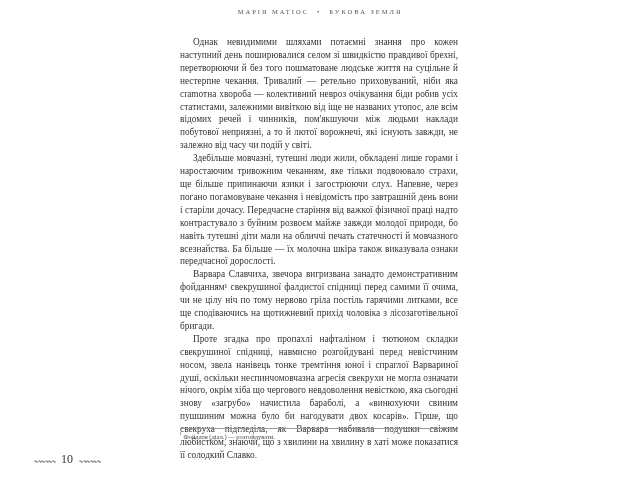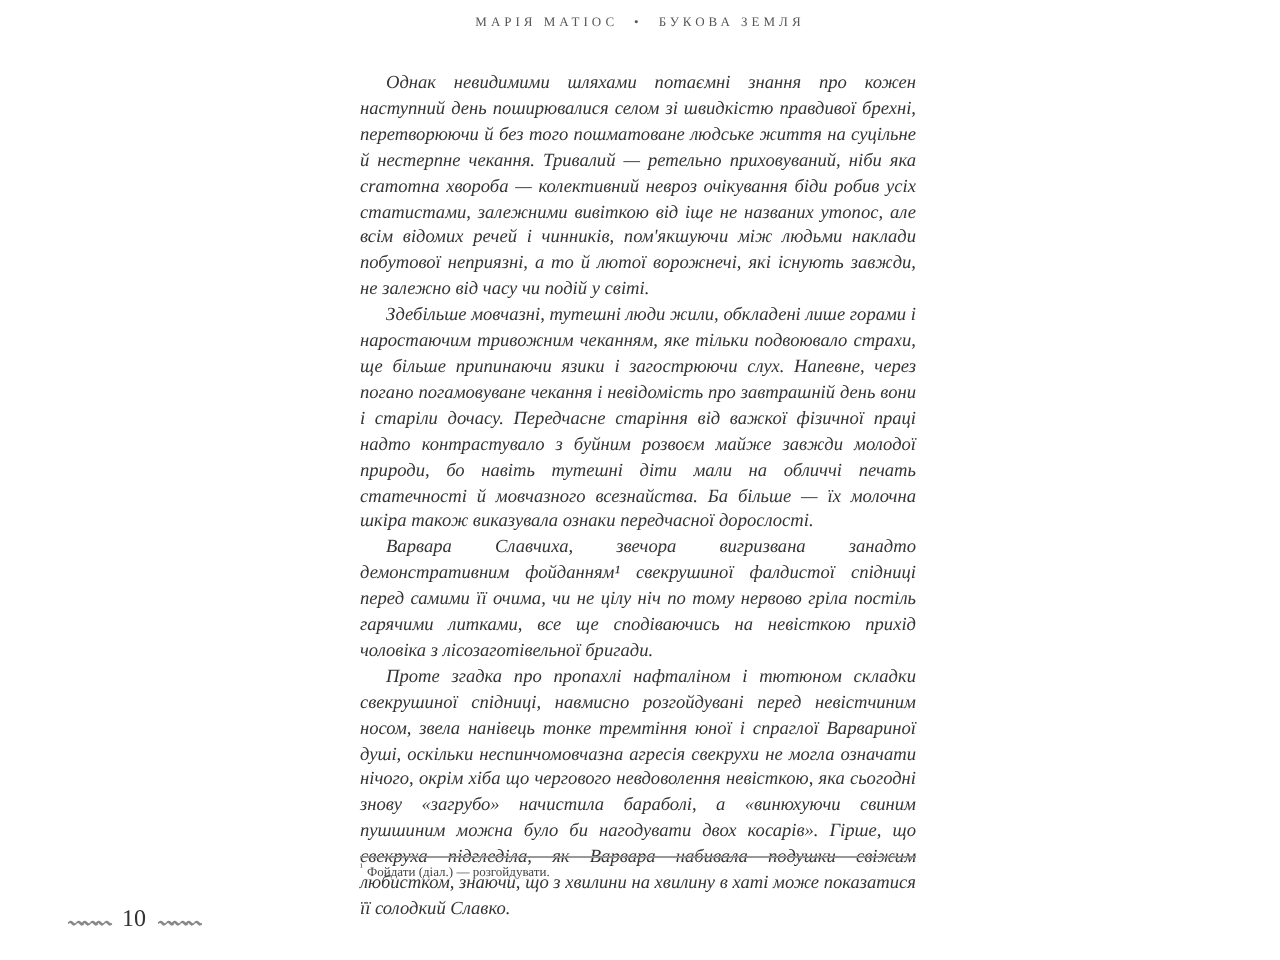--- a/index.html
+++ b/index.html
@@ -4,42 +4,42 @@
 <style>
   html, body { margin:0; padding:0; }
   body { width:640px; height:480px; background:#ffffff; position:relative; overflow:hidden;
          font-family:"DejaVu Serif", "Liberation Serif", serif; color:#3a3a3a; }
   .header { position:absolute; top:8px; left:0; width:640px; text-align:center;
             font-family:"Liberation Serif", serif; font-size:6.5px; letter-spacing:2px; color:#555; }
   .header .sep { margin:0 8px; }
   .body-text { position:absolute; left:180px; top:36px; width:278px;
                font-family:"Liberation Serif", serif; font-size:9.3px; line-height:12.9px;
                text-align:justify; color:#333; }
-  .body-text p { margin:0; text-indent:13px;font-style:italic; }
+  .body-text p { margin:0; text-indent:13px; }
   .body-text p.gap { margin-top:12.9px; }
   .footnote-rule { position:absolute; left:180px; top:428px; width:278px; height:0;
                    border-top:1px solid #999; }
   .footnote { position:absolute; left:180px; top:432px; width:278px;
               font-family:"Liberation Serif", serif; font-size:6.5px; color:#444; }
   .footnote sup { font-size:5px; margin-right:2px; }
   .pageno { position:absolute; top:452px; left:0; width:640px; 
             font-family:"Liberation Serif", serif; font-size:12px; color:#333;margin-left:28px; }
   .pageno .wave { font-size:8px; color:#888; letter-spacing:-1px; margin:0 6px; vertical-align:middle; }
 </style>
 </head>
 <body>
 
 <div class="header">
   <span>МАРІЯ МАТІОС</span><span class="sep">•</span><span>БУКОВА ЗЕМЛЯ</span>
 </div>
 
 <div class="body-text">
   <p>Однак невидимими шляхами потаємні знання про кожен наступний день поширювалися селом зі швидкістю правдивої брехні, перетворюючи й без того пошматоване людське життя на суцільне й нестерпне чекання. Тривалий — ретельно приховуваний, ніби яка сramотна хвороба — колективний невроз очікування біди робив усіх статистами, залежними вивіткою від іще не названих утопос, але всім відомих речей і чинників, пом'якшуючи між людьми наклади побутової неприязні, а то й лютої ворожнечі, які існують завжди, не залежно від часу чи подій у світі.</p>
   <p>Здебільше мовчазні, тутешні люди жили, обкладені лише горами і наростаючим тривожним чеканням, яке тільки подвоювало страхи, ще більше припинаючи язики і загострюючи слух. Напевне, через погано погамовуване чекання і невідомість про завтрашній день вони і старіли дочасу. Передчасне старіння від важкої фізичної праці надто контрастувало з буйним розвоєм майже завжди молодої природи, бо навіть тутешні діти мали на обличчі печать статечності й мовчазного всезнайства. Ба більше — їх молочна шкіра також виказувала ознаки передчасної дорослості.</p>
-  <p>Варвара Славчиха, звечора вигризвана занадто демонстративним фойданням¹ свекрушиної фалдистої спідниці перед самими її очима, чи не цілу ніч по тому нервово гріла постіль гарячими литками, все ще сподіваючись на невісткою прихід чоловіка з лісозаготівельної бригади.</p>
+  <p>Варвара Славчиха, звечора вигризвана занадто демонстративним фойданням¹ свекрушиної фалдистої спідниці перед самими її очима, чи не цілу ніч по тому нервово гріла постіль гарячими литками, все ще сподіваючись на щотижневий прихід чоловіка з лісозаготівельної бригади.</p>
   <p>Проте згадка про пропахлі нафталіном і тютюном складки свекрушиної спідниці, навмисно розгойдувані перед невістчиним носом, звела нанівець тонке тремтіння юної і спраглої Варвариної душі, оскільки неспинчомовчазна агресія свекрухи не могла означати нічого, окрім хіба що чергового невдоволення невісткою, яка сьогодні знову «загрубо» начистила бараболі, а «винюхуючи свиним пушшиним можна було би нагодувати двох косарів». Гірше, що свекруха підгледіла, як Варвара набивала подушки свіжим любистком, знаючи, що з хвилини на хвилину в хаті може показатися її солодкий Славко.</p>
 
 </div>
 
 <div class="footnote-rule"></div>
 <div class="footnote">
   <sup>¹</sup><span>Фойдати (діал.) — розгойдувати.</span>
 </div>
 
 <div class="pageno">

